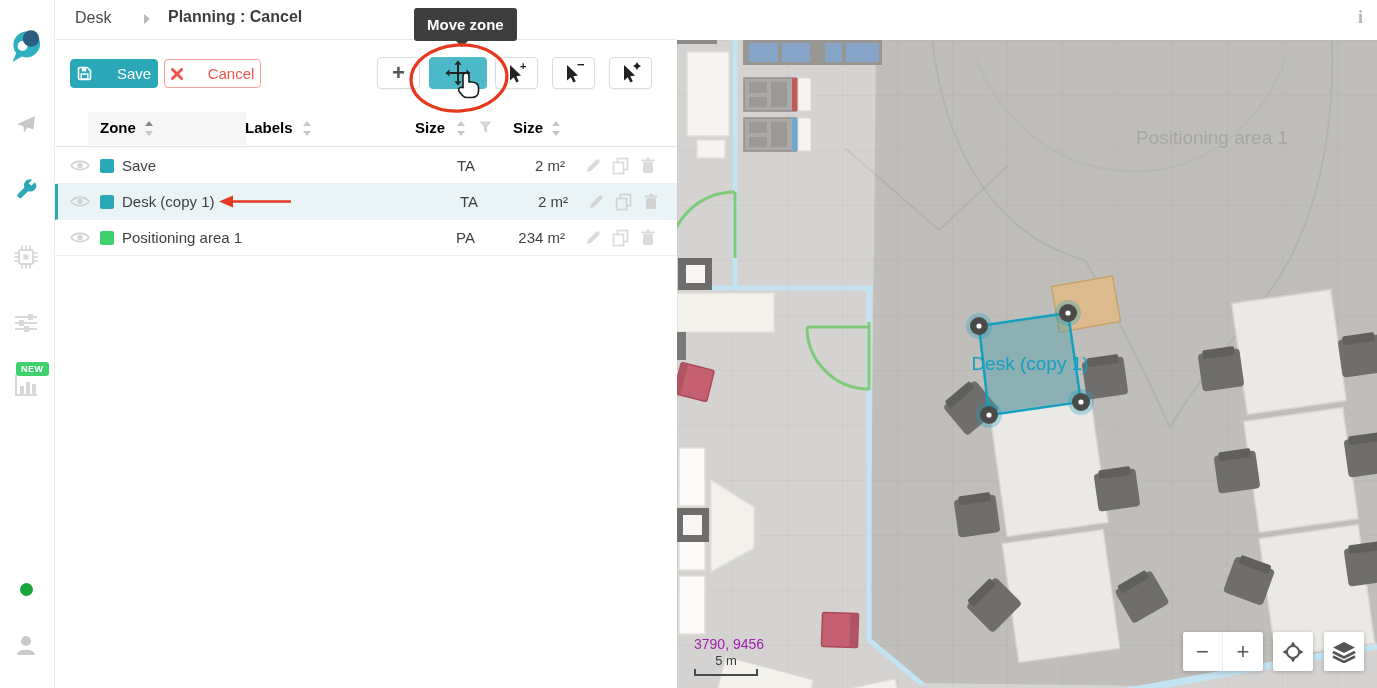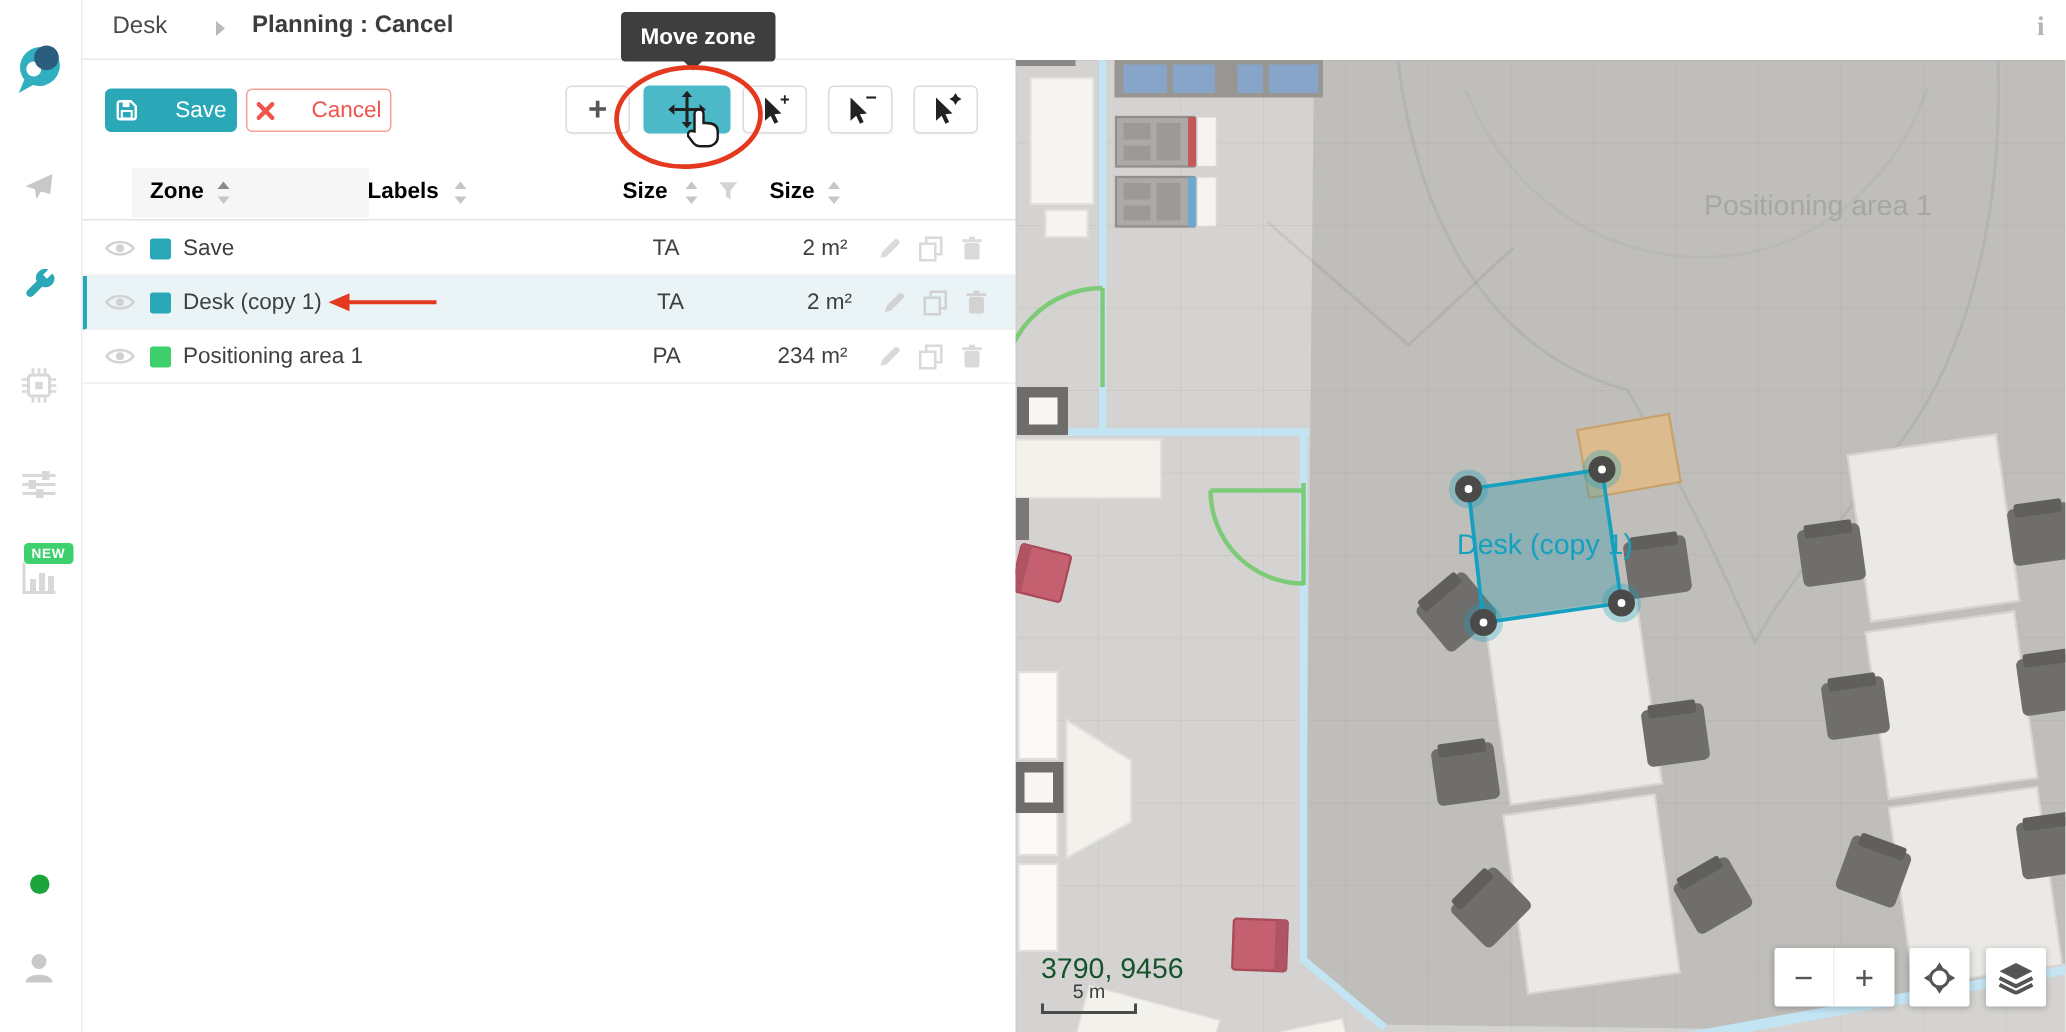--- a/index.html
+++ b/index.html
@@ -49,34 +49,34 @@
   .sort.active .up { border-bottom-color:#8a8a8a; }
 
   .trow { position:absolute; left:0; width:622px; height:36px; border-bottom:1px solid #f0f0f0; cursor:pointer; }
   .trow.selected { background:#EAF4F7; border-left:3px solid #2BA8B8; }
   .eye { position:absolute; left:15px; top:10px; }
   .trow.selected .eye { left:12px; }
   .swatch { position:absolute; left:45px; top:11px; width:14px; height:14px; border-radius:2px; }
   .trow.selected .swatch { left:42px; }
   .zname { position:absolute; left:67px; top:9px; font-size:15px; color:#3f3f3f; }
   .trow.selected .zname { left:64px; }
-  .ztype { position:absolute; left:380px; top:9px; width:40px; text-align:left; font-size:15px; color:#3f3f3f; }
+  .ztype { position:absolute; left:380px; top:9px; width:40px; text-align:right; font-size:15px; color:#3f3f3f; }
   .zsize { position:absolute; left:435px; top:9px; width:75px; text-align:right; font-size:15px; color:#3f3f3f; }
   .rowicons { position:absolute; left:530px; top:9px; display:flex; gap:10px; }
   .rowicons span { cursor:pointer; }
 
   
   #top-right { position:absolute; left:677px; top:0; width:700px; height:40px; background:#fff; }
   #info-icon { position:absolute; right:14px; top:7px; font-family:"Liberation Serif", serif; font-weight:700; font-size:18px; color:#b5b5b5; cursor:pointer; }
   #map { position:absolute; left:677px; top:40px; width:700px; height:648px; overflow:hidden; background:#d4d3d1; cursor:move; }
 
   .map-label { position:absolute; transform:translate(-50%,-50%); font-size:19px; white-space:nowrap; pointer-events:none; }
   #zone-label { color:#15A0C0; }
   #area-label { color:#a7a6a3; }
-  #map-coords { position:absolute; left:17px; top:596px; font-size:19px; color:#14532d; pointer-events:none; }
+  #map-coords { position:absolute; left:17px; top:596px; font-size:14px; color:#a21caf; pointer-events:none; }
   #scalebar { position:absolute; left:17px; top:613px; width:64px; text-align:center; font-size:13px; color:#3c3c3c; pointer-events:none; }
   #scalebar .bar { margin-top:1px; height:7px; border-left:2px solid #4a4a4a; border-right:2px solid #4a4a4a; border-bottom:2px solid #4a4a4a; }
 
   .mapbtn { position:absolute; top:592px; height:39px; background:#fff; border:none; border-radius:2px; box-shadow:0 1px 4px rgba(0,0,0,.25); display:flex; align-items:center; justify-content:center; cursor:pointer; color:#555; }
   #zoom-group { left:506px; width:80px; }
   #zoom-out,#zoom-in { width:40px; height:39px; display:flex; align-items:center; justify-content:center; font-size:22px; color:#555; cursor:pointer; }
   #zoom-out { border-right:1px solid #eee; }
   #locate-btn { left:596px; width:40px; }
   #layers-btn { left:647px; width:40px; }
 

